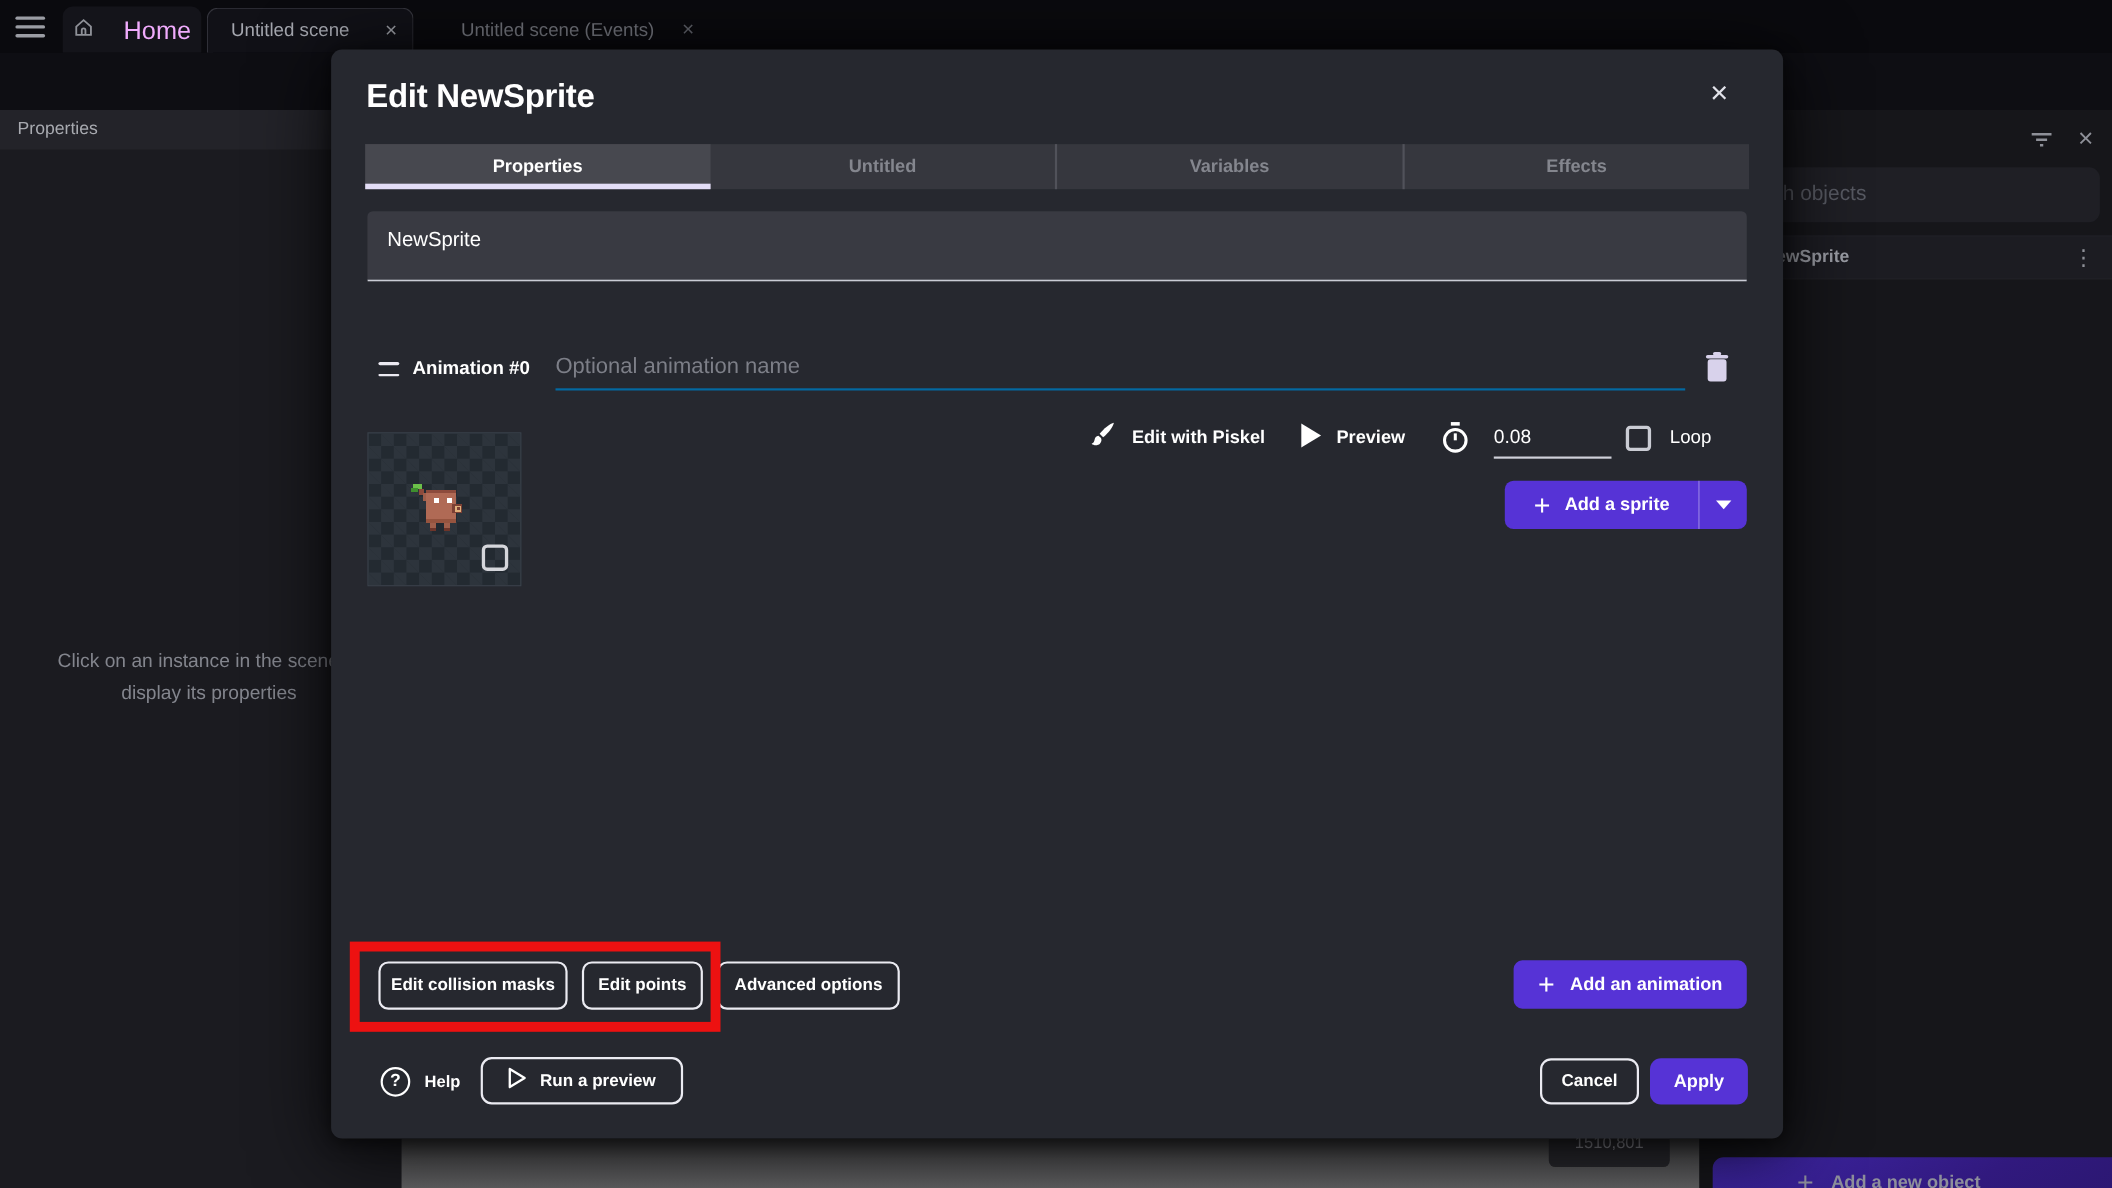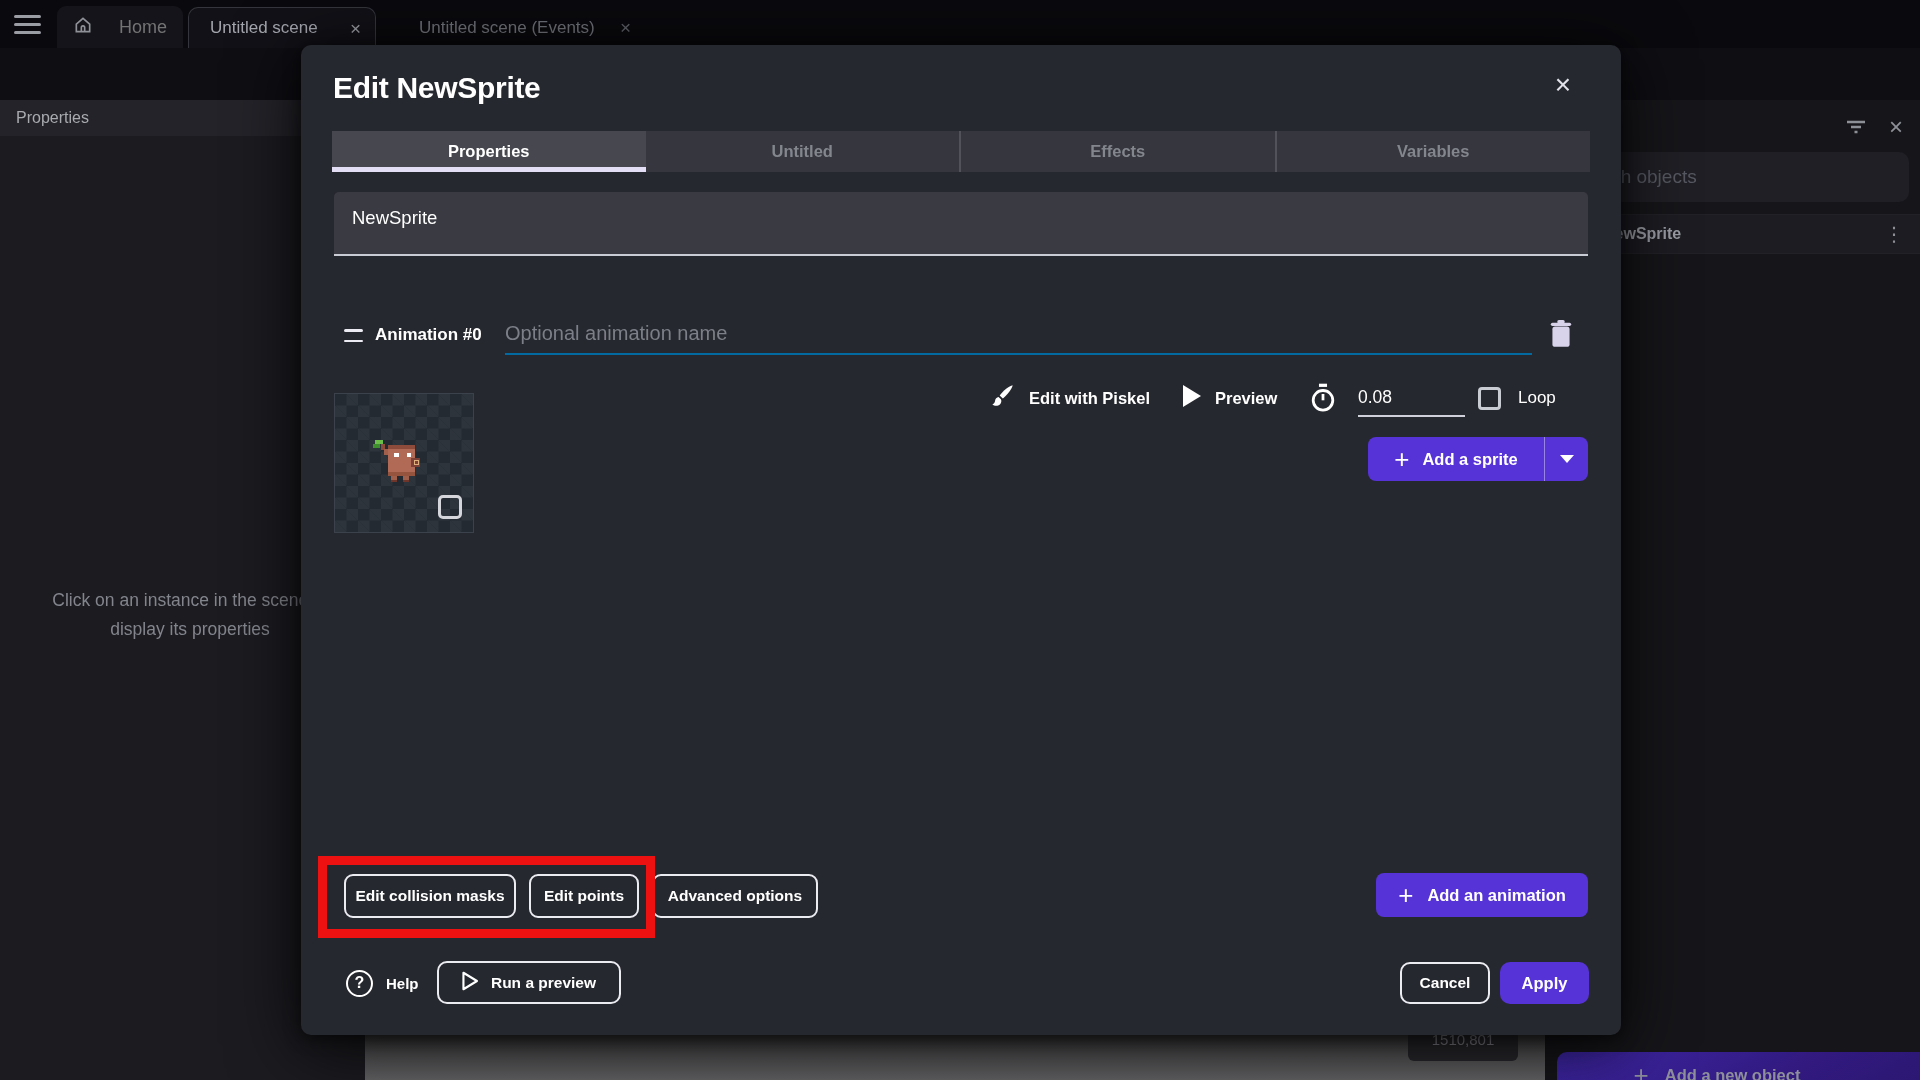--- a/index.html
+++ b/index.html
@@ -6,21 +6,21 @@
   html,body { background:#000; }
   #screen {
     position:relative; width:1920px; height:1080px; overflow:hidden;
     background:#0c0c10; font-family:"Liberation Sans", sans-serif;
     -webkit-font-smoothing:antialiased;
   }
   
   .topbar { position:absolute; left:0; top:0; width:1920px; height:48px; background:#0a0a0e; }
   .hamburger { position:absolute; left:14px; top:15px; width:27px; height:19px; display:flex; flex-direction:column; justify-content:space-between; cursor:pointer; }
   .hamburger i { display:block; height:3px; border-radius:2px; background:#9b9da4; }
-  .tab-home { position:absolute; left:57px; top:6px; width:126px; height:42px; background:#14141a; border-radius:9px 9px 0 0; display:flex; align-items:center; justify-content:center; gap:26px; color:#737373; font-size:18px; }
+  .tab-home { position:absolute; left:57px; top:6px; width:126px; height:42px; background:#14141a; border-radius:9px 9px 0 0; display:flex; align-items:center; justify-content:center; gap:26px; color:#f0abfc; font-size:23px; }
   .tab-active { position:absolute; left:188px; top:7px; width:188px; height:41px; background:#111117; border:1px solid #35353d; border-bottom:none; border-radius:10px 10px 0 0; display:flex; align-items:center; color:#a4a6ae; font-size:17px; padding:0 14px 0 21px; }
   .tab-active .tab-close { margin-left:auto; color:#9b9da4; font-size:19px; line-height:1; }
   .tab-events { position:absolute; left:395px; top:7px; width:250px; height:41px; display:flex; align-items:center; color:#70727a; font-size:17px; padding:0 14px 0 24px; }
   .tab-events .tab-close { margin-left:auto; color:#5e6068; font-size:19px; line-height:1; }
   .toolbar { position:absolute; left:0; top:48px; width:1920px; height:52px; background:#0e0e13; }
   .tb-icon { position:absolute; top:61px; width:28px; height:28px; color:#6e7078; display:flex; align-items:center; justify-content:center; }
   .tb-icon svg { display:block; }
   .tb-sep { position:absolute; top:57px; width:1px; height:36px; background:#27272d; }
   
   .left-panel { position:absolute; left:0; top:100px; width:365px; height:980px; background:#1b1b20; }
@@ -222,22 +222,22 @@
     </div>
   </div>
 
   <div class="modal">
     <div class="m-title">Edit NewSprite</div>
     <div class="m-close">×</div>
 
     <div class="m-tabs">
       <div class="m-tab active">Properties</div>
       <div class="m-tab">Untitled</div>
+      <div class="m-tab div">Variables</div>
       <div class="m-tab div">Effects</div>
-      <div class="m-tab div">Variables</div>
     </div>
 
     <div class="m-objname">
       <input type="text" value="NewSprite" style="">
     </div>
 
     <div class="m-anim-row">
       <span class="drag-handle">
           <i></i>
           <i></i>

